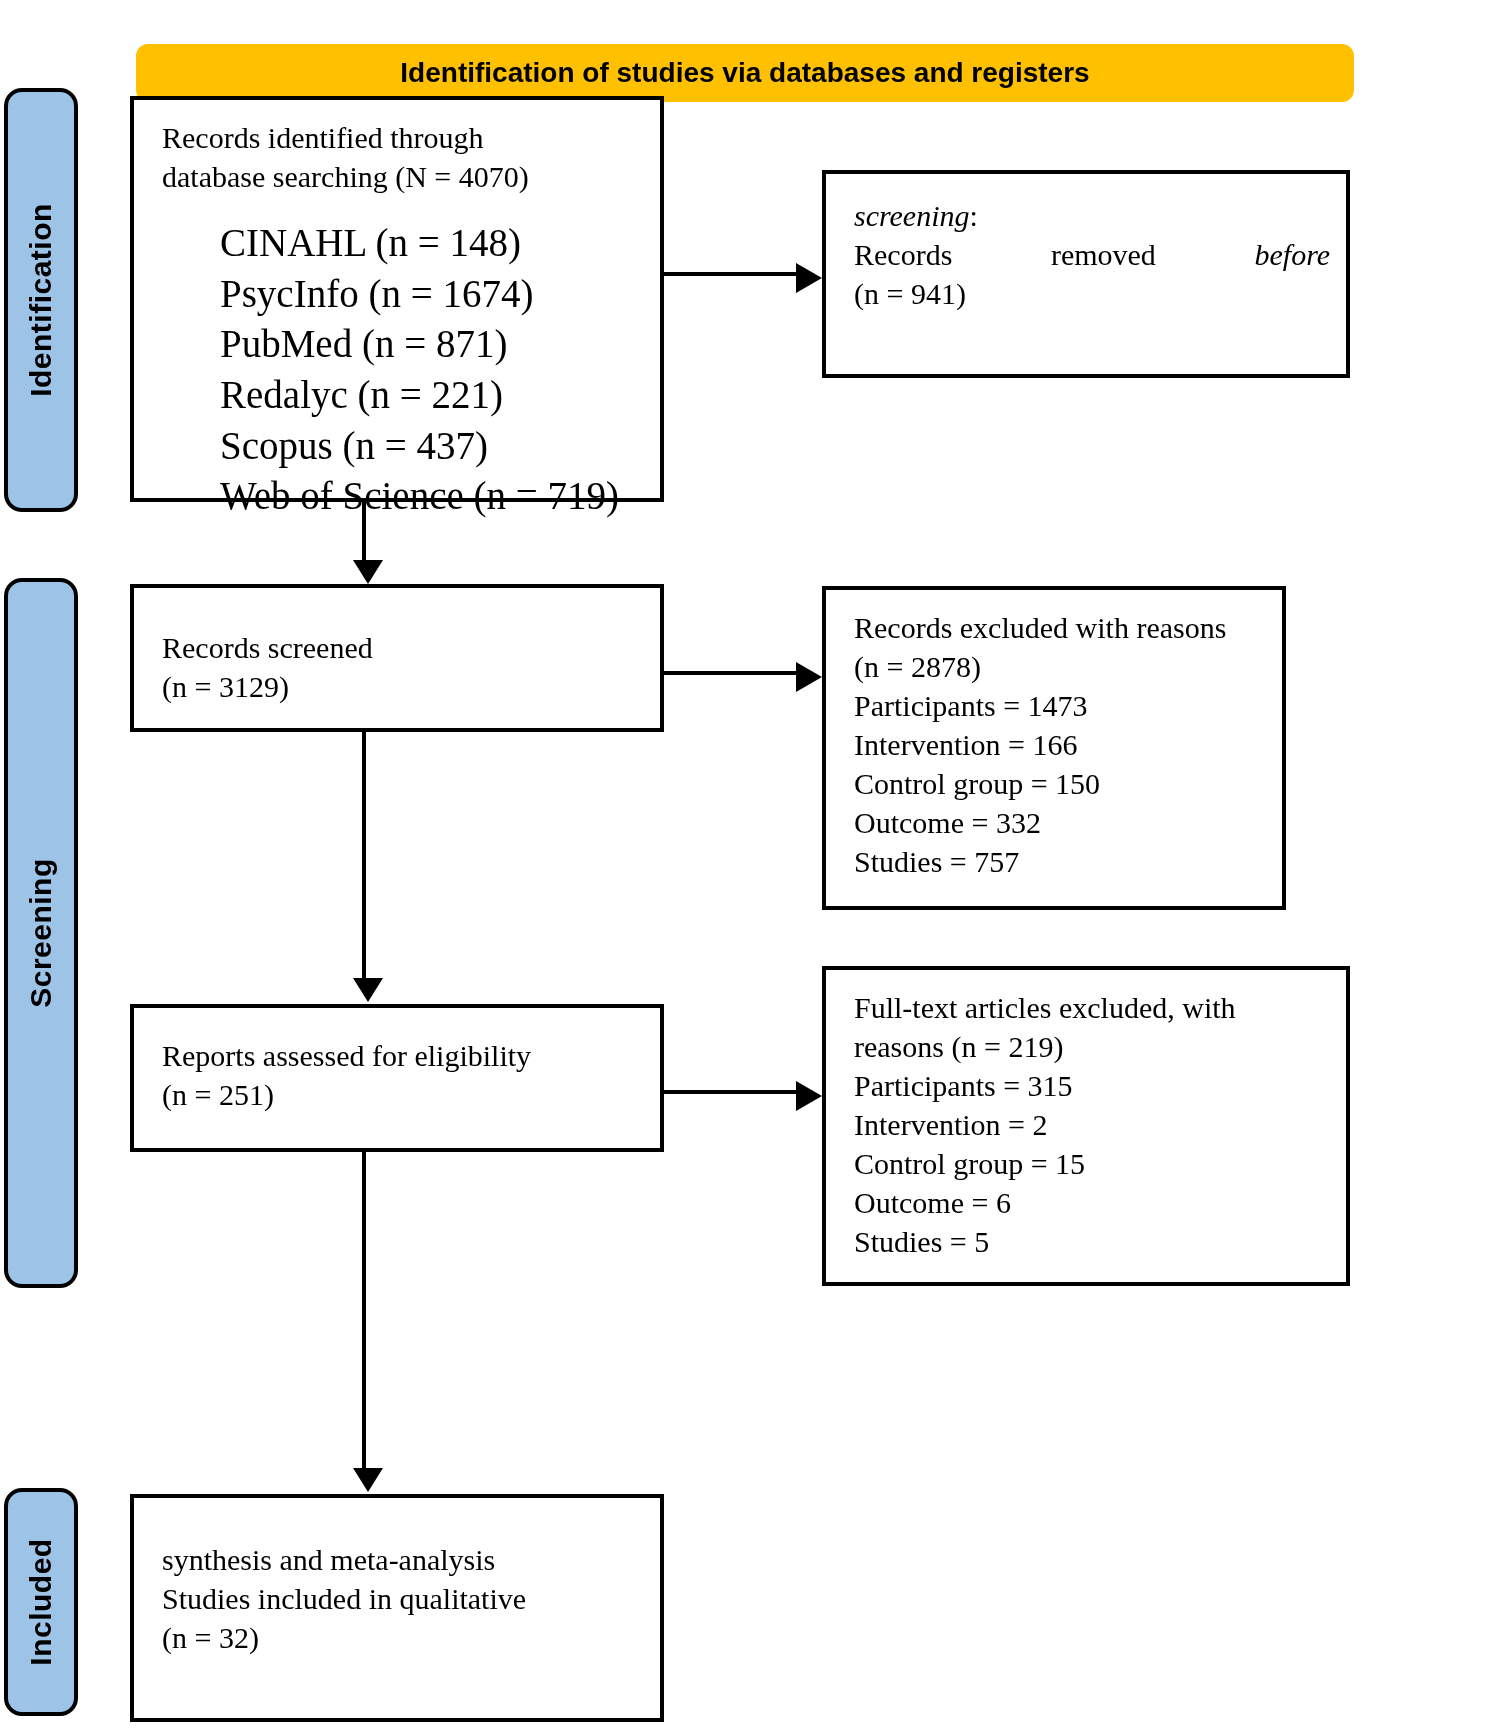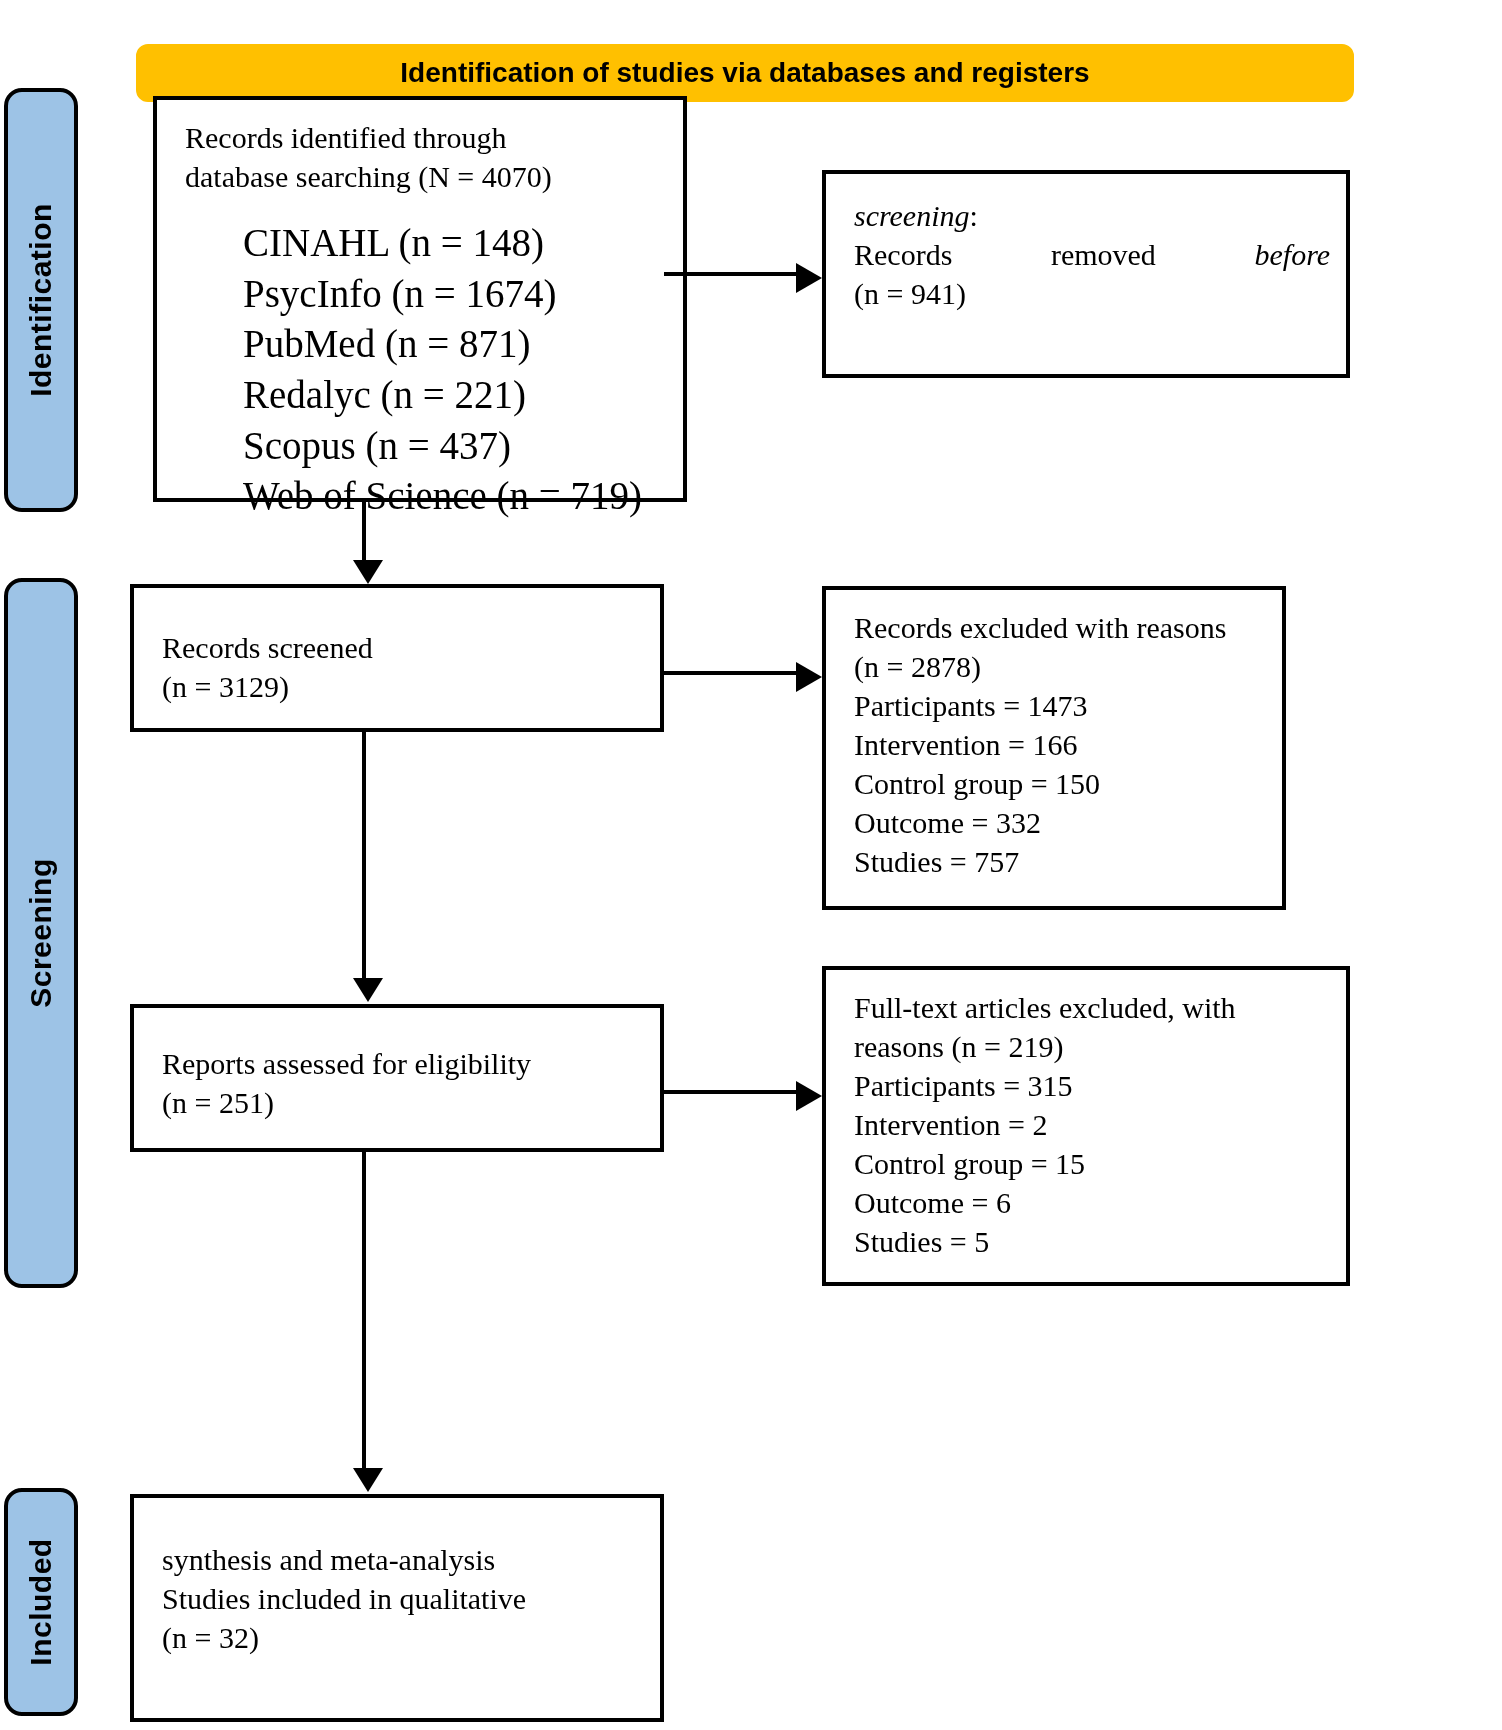--- a/index.html
+++ b/index.html
@@ -147,21 +147,21 @@
   </div>
 
   <div class="stage-pill" style="left:4px; top:578px; width:74px; height:710px;">
     <span class="stage-label">Screening</span>
   </div>
 
   <div class="stage-pill" style="left:4px; top:1488px; width:74px; height:228px;">
     <span class="stage-label">Included</span>
   </div>
 
-  <div class="flow-box" style="left:130px; top:96px; width:534px; height:406px;margin-left:23px;">
+  <div class="flow-box" style="left:130px; top:96px; width:534px; height:406px;">
     <div class="line">Records identified through</div>
     <div class="line">database searching (N = 4070)</div>
     <div class="spacer"></div>
     <div class="sub">CINAHL (n = 148)</div>
     <div class="sub">PsycInfo (n = 1674)</div>
     <div class="sub">PubMed (n = 871)</div>
     <div class="sub">Redalyc (n = 221)</div>
     <div class="sub">Scopus (n = 437)</div>
     <div class="sub">Web of Science (n = 719)</div>
   </div>
@@ -180,21 +180,21 @@
   <div class="flow-box" style="left:822px; top:586px; width:464px; height:324px;">
     <div class="line">Records excluded with reasons</div>
     <div class="line">(n = 2878)</div>
     <div class="line">Participants = 1473</div>
     <div class="line">Intervention = 166</div>
     <div class="line">Control group = 150</div>
     <div class="line">Outcome = 332</div>
     <div class="line">Studies = 757</div>
   </div>
 
-  <div class="flow-box" style="left:130px; top:1004px; width:534px; height:148px; padding-top:36px;">
+  <div class="flow-box" style="left:130px; top:1004px; width:534px; height:148px; padding-top:28px;">
     <div class="line">Reports assessed for eligibility</div>
     <div class="line">(n = 251)</div>
   </div>
 
   <div class="flow-box" style="left:822px; top:966px; width:528px; height:320px;">
     <div class="line">Full-text articles excluded, with</div>
     <div class="line">reasons (n = 219)</div>
     <div class="line">Participants = 315</div>
     <div class="line">Intervention = 2</div>
     <div class="line">Control group = 15</div>

